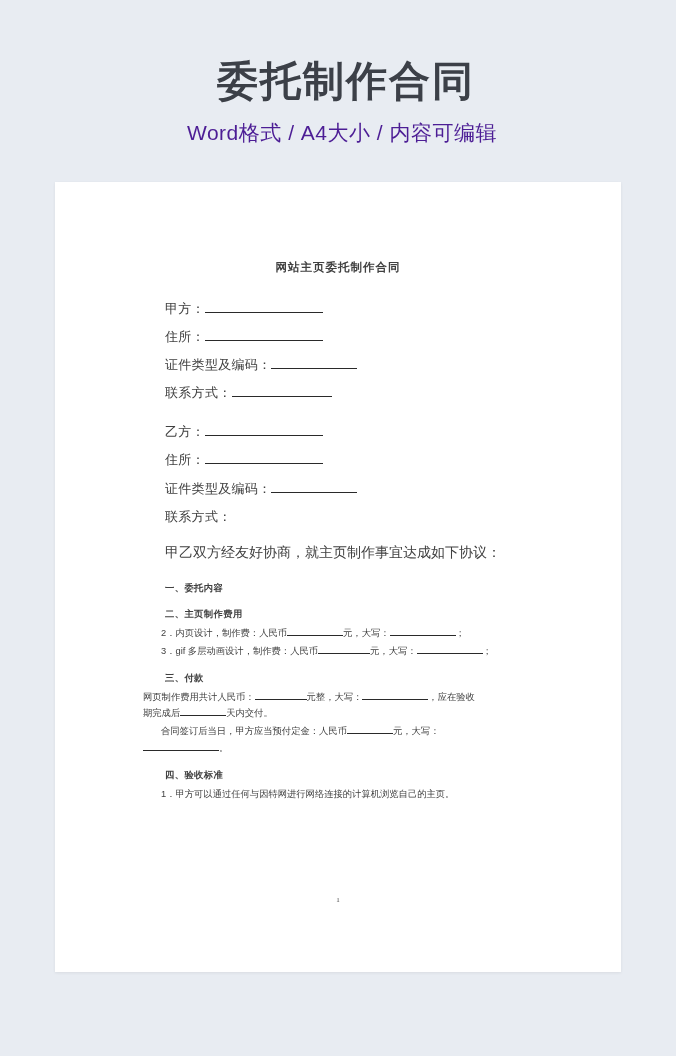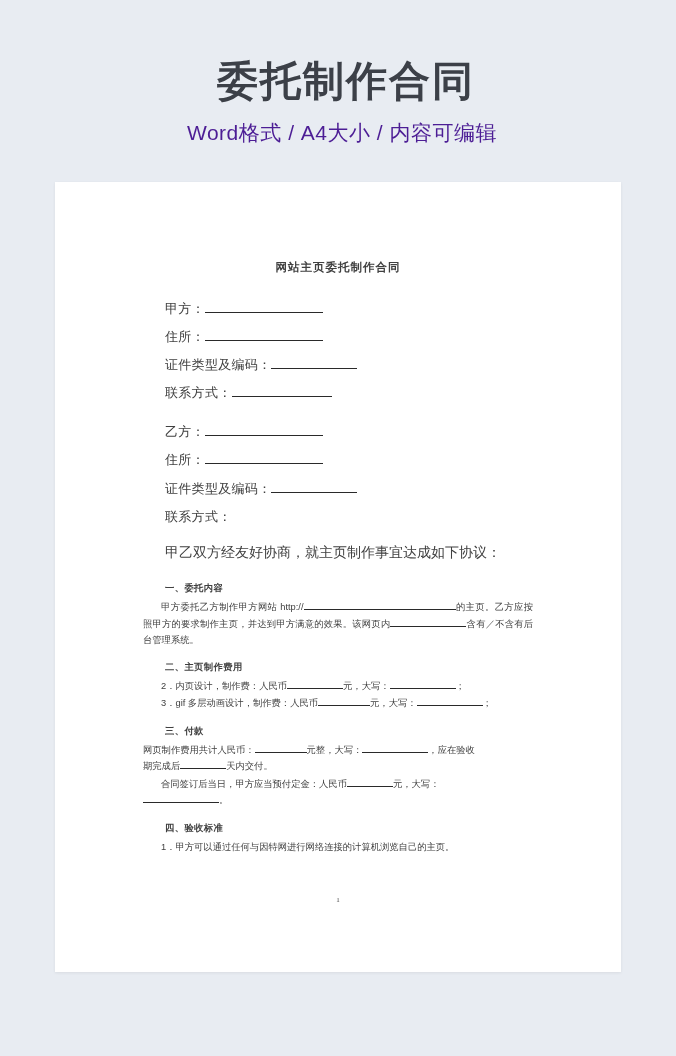--- a/index.html
+++ b/index.html
@@ -168,23 +168,20 @@
           <span class="lbl">证件类型及编码：</span><span class="ul ul-88"></span>
         </div>
         <div class="fline">
           <span class="lbl">联系方式：</span>
         </div>
       </div>
 
       <div class="agree-line">甲乙双方经友好协商，就主页制作事宜达成如下协议：</div>
 
       <div class="sec-head">一、委托内容</div>
-      <p class="body-para indent1">
-        <span>甲方委托乙方制作甲方网站 http://</span><span class="u-inline u-160"></span><span>的主页。乙方应按照甲方的要求制作主页，并达到甲方满意的效果。该网页内</span><span class="u-inline u-80"></span><span>含有／不含有后台管理系统。</span>
-      </p>
 
       <div class="sec-head">二、主页制作费用</div>
       <p class="list-item">
         <span>2．内页设计，制作费：人民币</span><span class="u-inline u-60"></span><span>元，大写：</span><span class="u-inline u-70"></span>；
       </p>
       <p class="list-item">
         <span>3．gif 多层动画设计，制作费：人民币</span><span class="u-inline u-55"></span><span>元，大写：</span><span class="u-inline u-70"></span>；
       </p>
 
       <div class="sec-head">三、付款</div>

